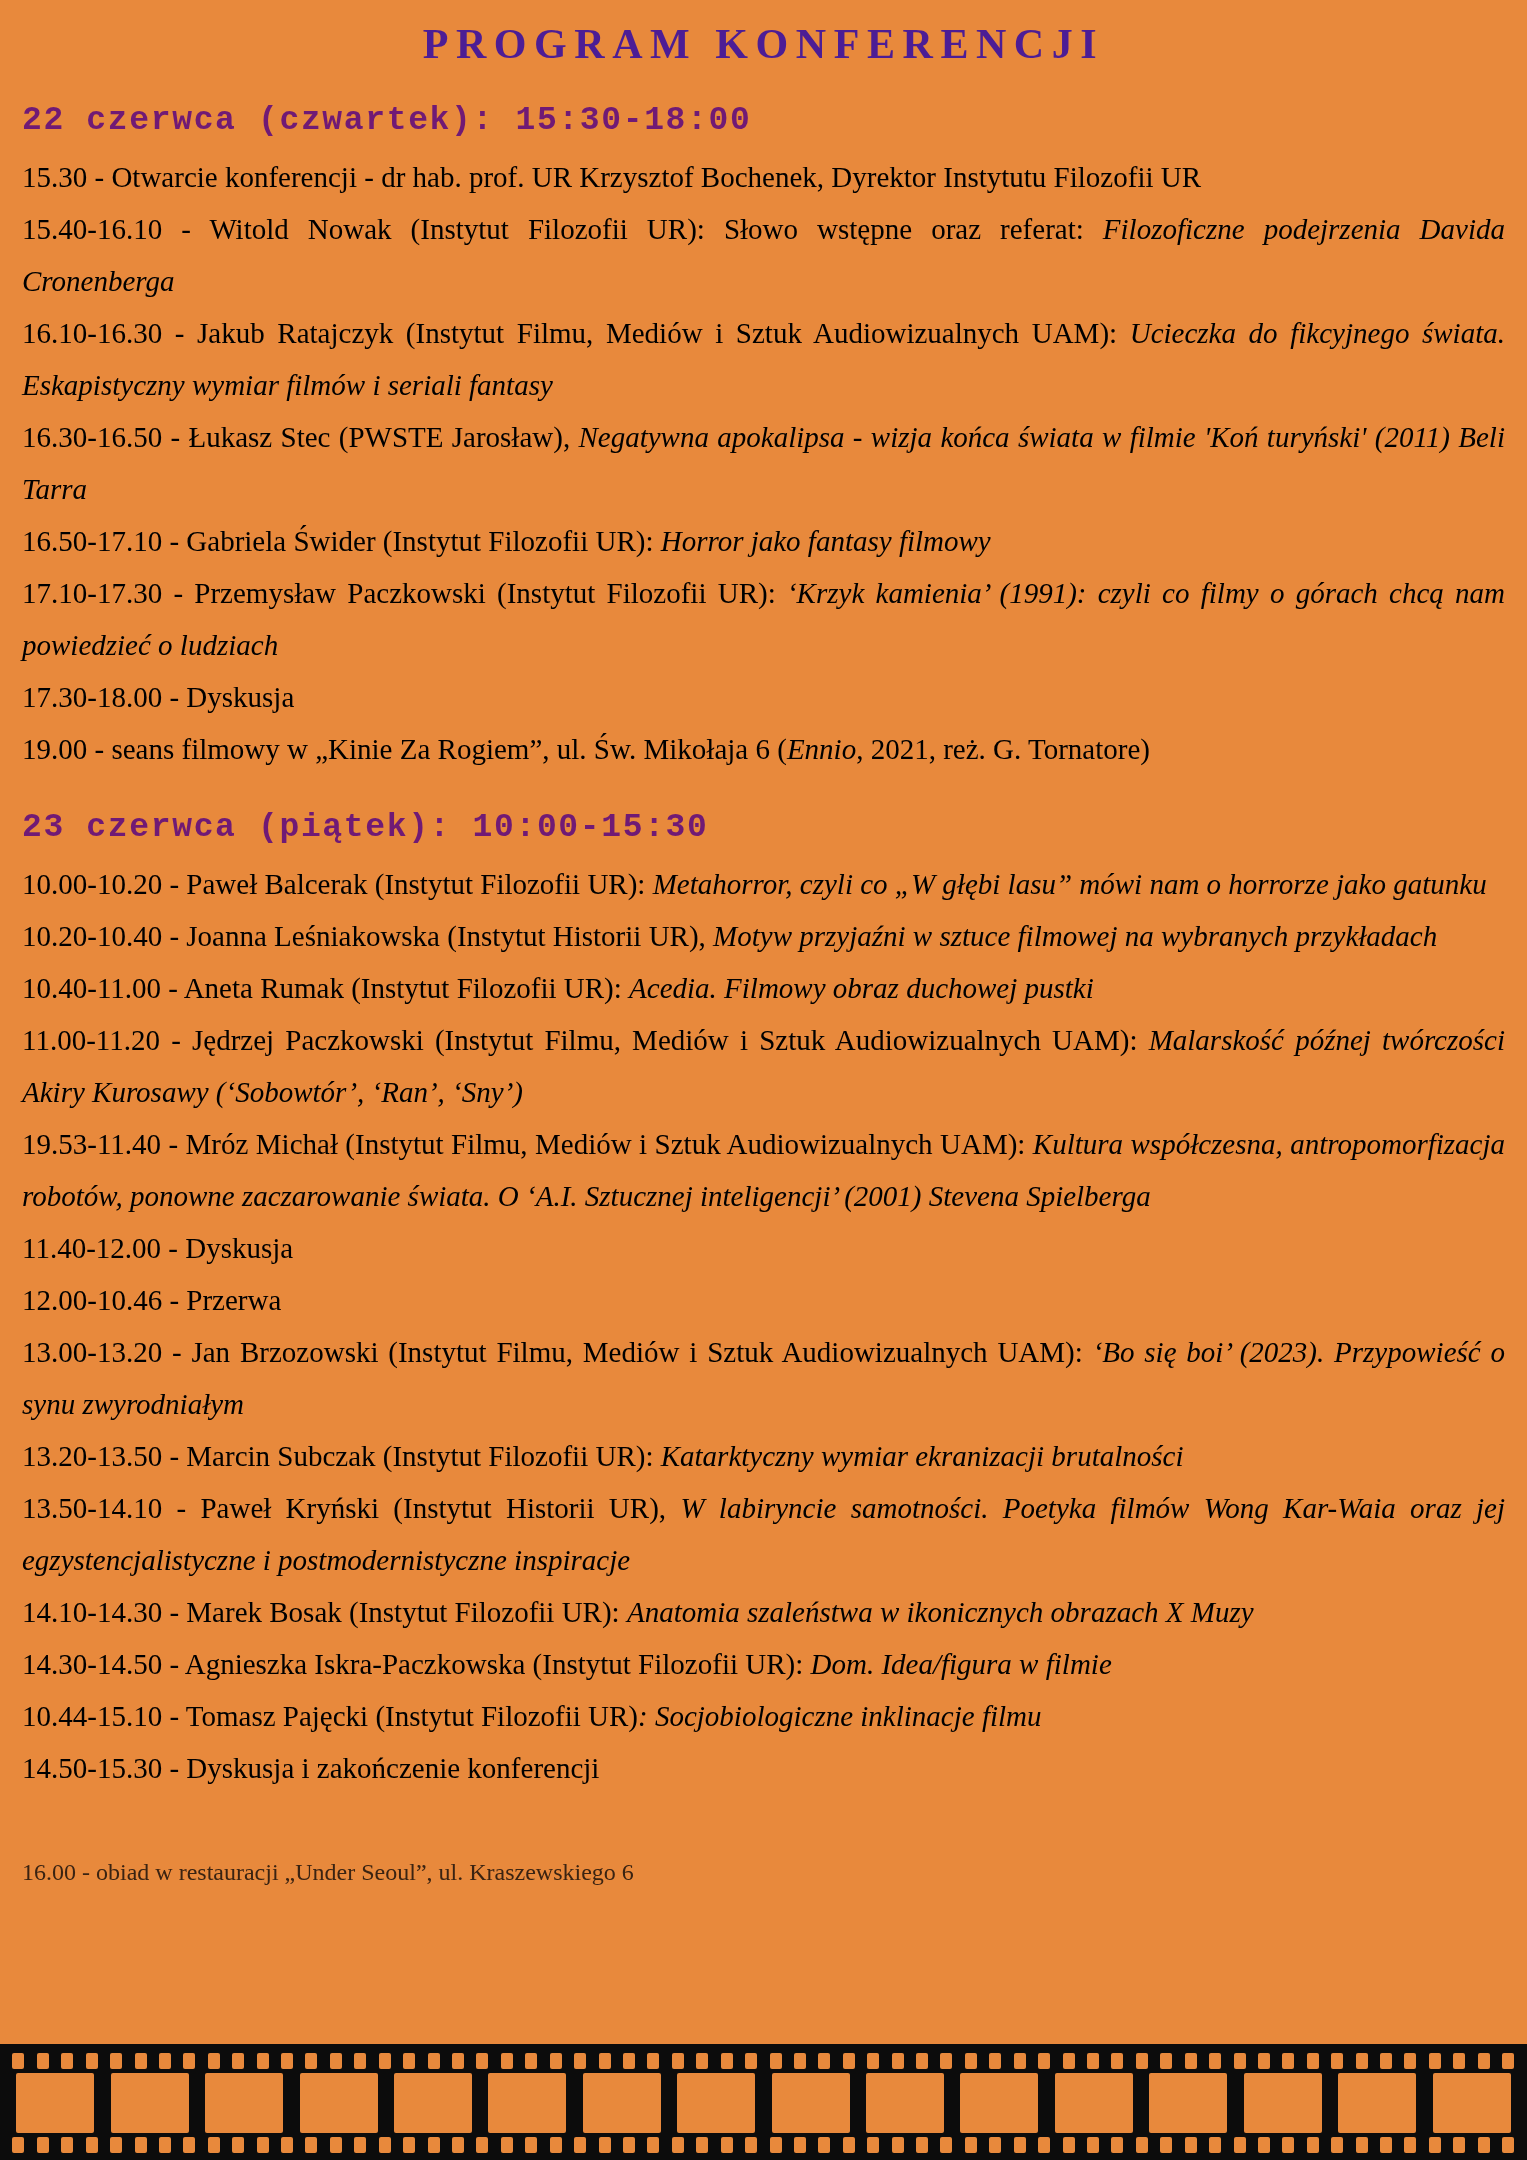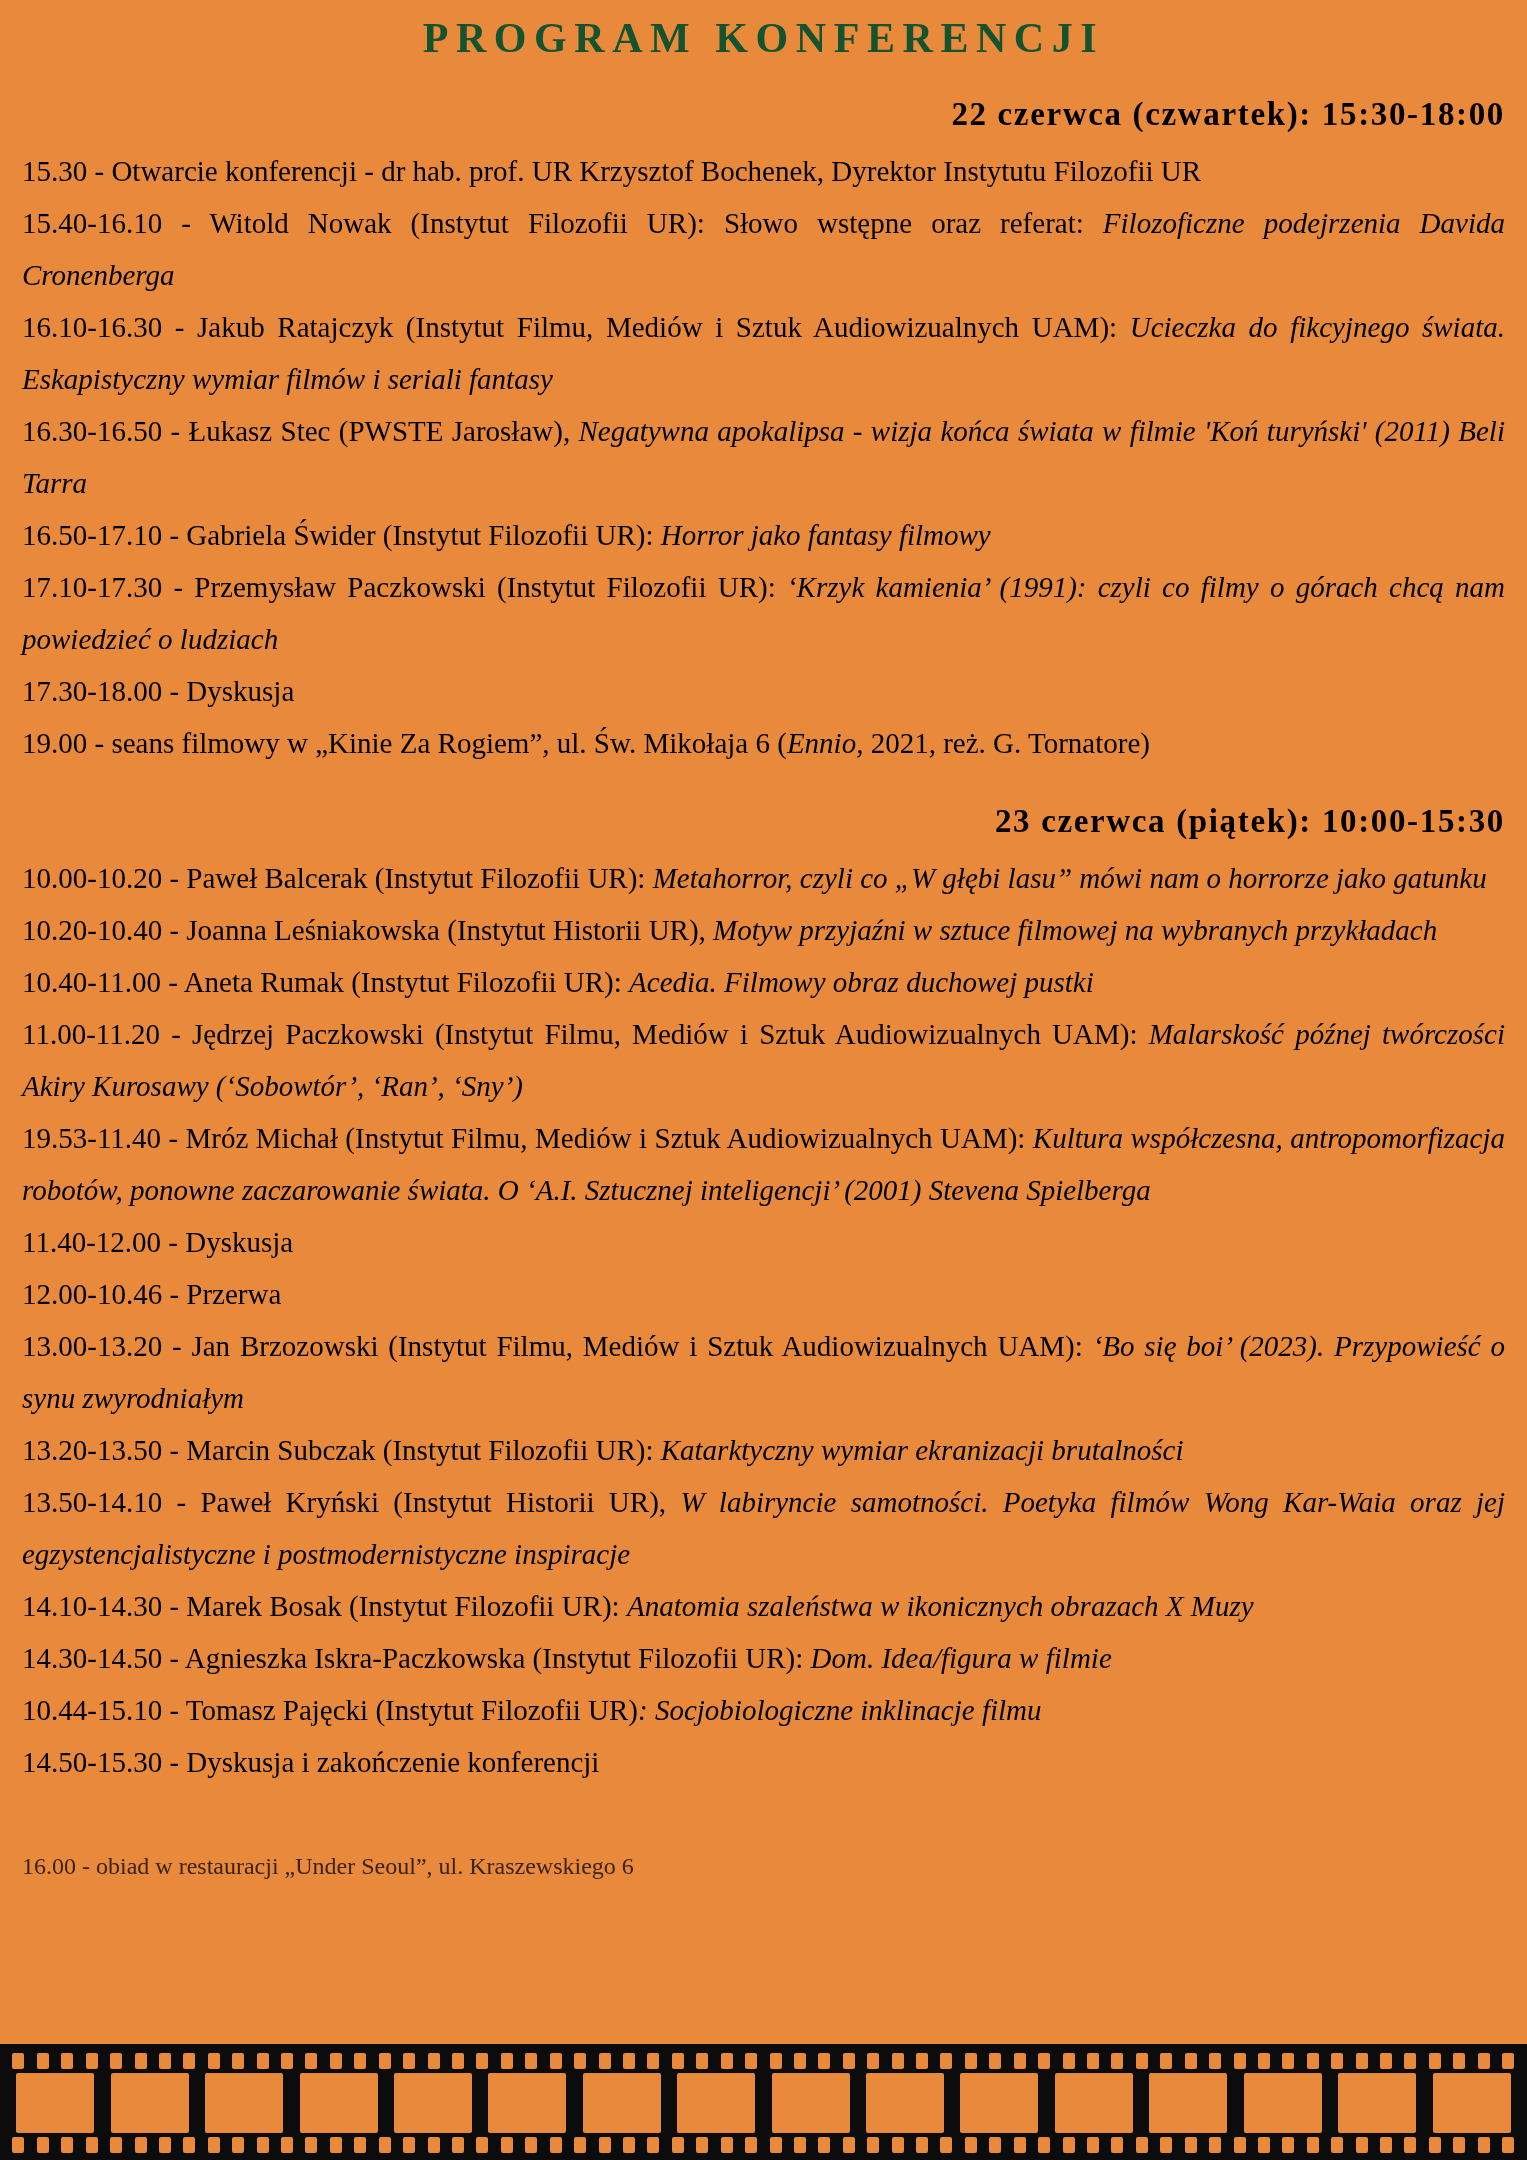--- a/index.html
+++ b/index.html
@@ -12,35 +12,36 @@
     width: 1527px;
     height: 2160px;
     background: #E8893C;
     overflow: hidden;
   }
   .content {
     padding: 0 22px;
   }
   .page-title {
     margin: 0;
-    padding-top: 14px;
+    padding-top: 20px;
     text-align: center;
     font-size: 42px;
     font-weight: bold;
     letter-spacing: 0.18em;
-    color: #14532d;
+    color: #4c1d95;
   }
   .day-heading {
     margin: 0;
     padding: 34px 0 12px 0;
-    text-align: right;
+    text-align: left;
     font-size: 33px;
     font-weight: bold;
     letter-spacing: 0.05em;
-    color: #000000;
+    color: #701a75;
+    font-family: Liberation Mono, monospace;
   }
   .entries p.entry {
     margin: 0;
     font-size: 29px;
     line-height: 52px;
     color: #000000;
     text-align: justify;
   }
   .entries p.entry .it { font-style: italic; }
   .footer-line {

